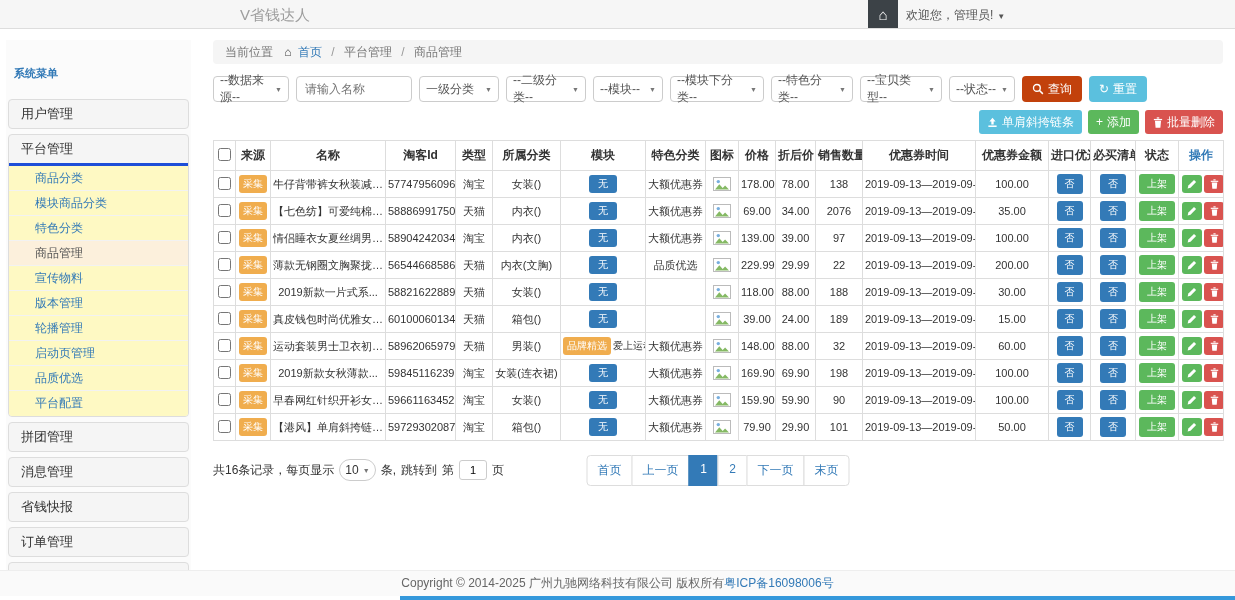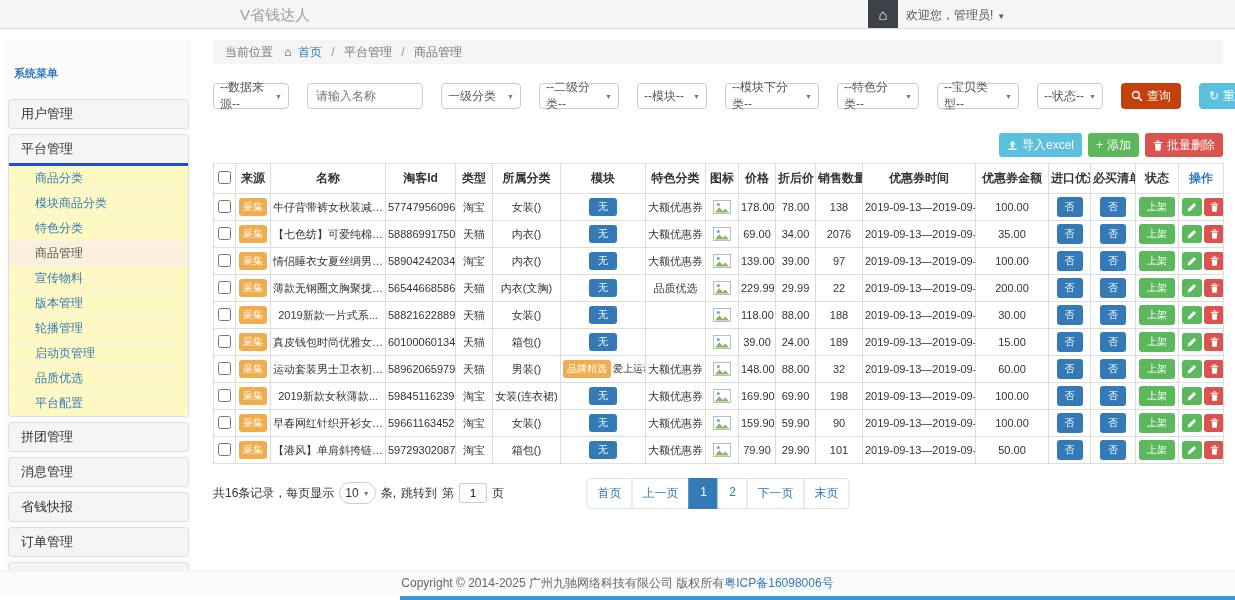--- a/index.html
+++ b/index.html
@@ -20,26 +20,26 @@
   .sidebar-title{color:#337ab7;font-size:11px;font-weight:bold;margin:26px 6px 18px}
   .panel{border:1px solid #ddd;border-radius:4px;background:#f5f5f5;margin-bottom:5px;overflow:hidden}
   .panel-head{height:28px;line-height:28px;padding:0 12px;font-size:13px;color:#333;cursor:pointer}
   .panel-body{background:#fef9c3;border-top:3px solid #1d4ed8}
   .sub-item{height:25px;line-height:25px;padding-left:26px;color:#337ab7;font-size:12px;cursor:pointer;border-bottom:1px solid #f2f2f2}
   .sub-item:last-child{border-bottom:none}
   .sub-item.active{background:#fcf0dc;color:#555}
 
   
   .content{position:absolute;left:213px;top:40px;width:1010px}
-  .breadcrumb{height:24px;line-height:24px;background:#f5f5f5;border-radius:4px;padding:0 12px;color:#777;margin-bottom:19px}
+  .breadcrumb{height:24px;line-height:24px;background:#f5f5f5;border-radius:4px;padding:0 12px;color:#777;margin-bottom:12px}
   .bc-home{color:#444;margin:0 3px 0 8px}
   .bc-link{color:#337ab7;text-decoration:none;cursor:pointer}
   .bc-sep{margin:0 6px;color:#999}
 
-  .filters{display:flex;align-items:center;gap:18px;margin-bottom:24px}
+  .filters{display:flex;align-items:center;gap:7px;margin-bottom:8px}
   .fc{display:contents}
   .sel{height:26px;border:1px solid #ccc;border-radius:4px;background:#fff;color:#555;cursor:pointer;
        display:flex;align-items:center;justify-content:space-between;padding:0 6px;flex:none}
   .sel .caret{font-size:7px;color:#777;margin-left:4px}
   .txt{height:26px;border:1px solid #ccc;border-radius:4px;padding:0 8px;font-size:12px;color:#333;outline:none;flex:none}
   .btn{height:26px;border:none;border-radius:4px;color:#fff;font-size:12px;padding:0 10px;cursor:pointer;
        display:inline-flex;align-items:center;gap:4px;flex:none}
   .btn .ic{display:inline-flex;align-items:center}
   .btn-primary{background:#c2410c}
   .btn-info{background:#5bc0de}
@@ -194,21 +194,21 @@
   </div>
 
   <div class="actions">
     <button class="btn btn-info btn-sm">
       <span class="ic">
           <svg width="11" height="11" viewBox="0 0 16 16" fill="#fff">
             <path d="M8 1l4.5 5.5h-2.8V11H6.3V6.5H3.5z"></path>
             <rect x="2" y="12.3" width="12" height="2.2"></rect>
           </svg>
         </span>
-      <span>导入excel</span>
+      <span>单肩斜挎链条</span>
     </button>
     <button class="btn btn-success btn-sm">
       <span class="ic">+</span>
       <span>添加</span>
     </button>
     <button class="btn btn-danger btn-sm">
       <span class="ic">
           <svg width="10" height="11" viewBox="0 0 14 16" fill="#fff">
             <rect x="5.2" y="0.5" width="3.6" height="1.8"></rect>
             <rect x="1" y="2.8" width="12" height="1.8"></rect>

